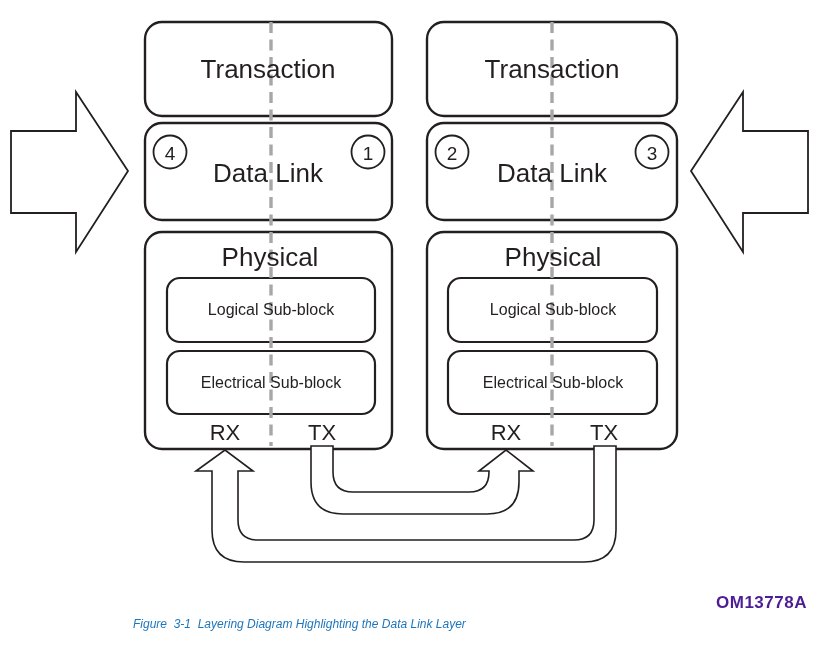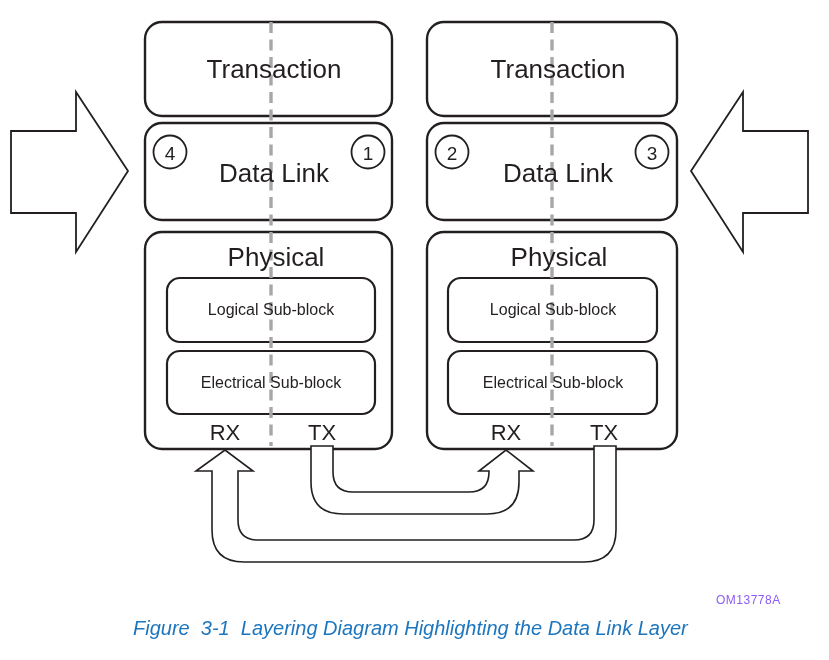--- a/index.html
+++ b/index.html
@@ -5,30 +5,30 @@
   html,body{margin:0;padding:0;background:#ffffff;}
   .page{
     position:relative;width:829px;height:660px;background:#ffffff;overflow:hidden;
     font-family:"Liberation Sans", sans-serif;color:#231f20;
   }
   .layer-svg{position:absolute;left:0;top:0;}
   .lbl{
     position:absolute;transform:translate(-50%,-50%);
     white-space:nowrap;line-height:1;
   }
-  .t-layer{font-size:26px;margin-left:6px;}
+  .t-layer{font-size:26px;}
   .t-sub{font-size:16px;text-align:right;}
   .t-port{font-size:22px;text-align:right;}
   .t-badge{font-size:19px;}
   .code{
-    position:absolute;left:716px;top:593px;font-size:12px;color:#8b5cf6;
-    letter-spacing:0.5px;white-space:nowrap;
+    position:absolute;left:716px;top:593px;font-size:17px;color:#4c1d95;
+    letter-spacing:0.5px;white-space:nowrap;font-weight:bold;
   }
   .caption{
-    position:absolute;left:133px;top:617px;font-size:20px;font-style:italic;
+    position:absolute;left:133px;top:617px;font-size:12px;font-style:italic;
     color:#1d76bd;white-space:pre;
   }
 </style>
 </head>
 <body>
 
 <div class="page">
 
   <svg class="layer-svg" width="829" height="660" viewBox="0 0 829 660">
 

